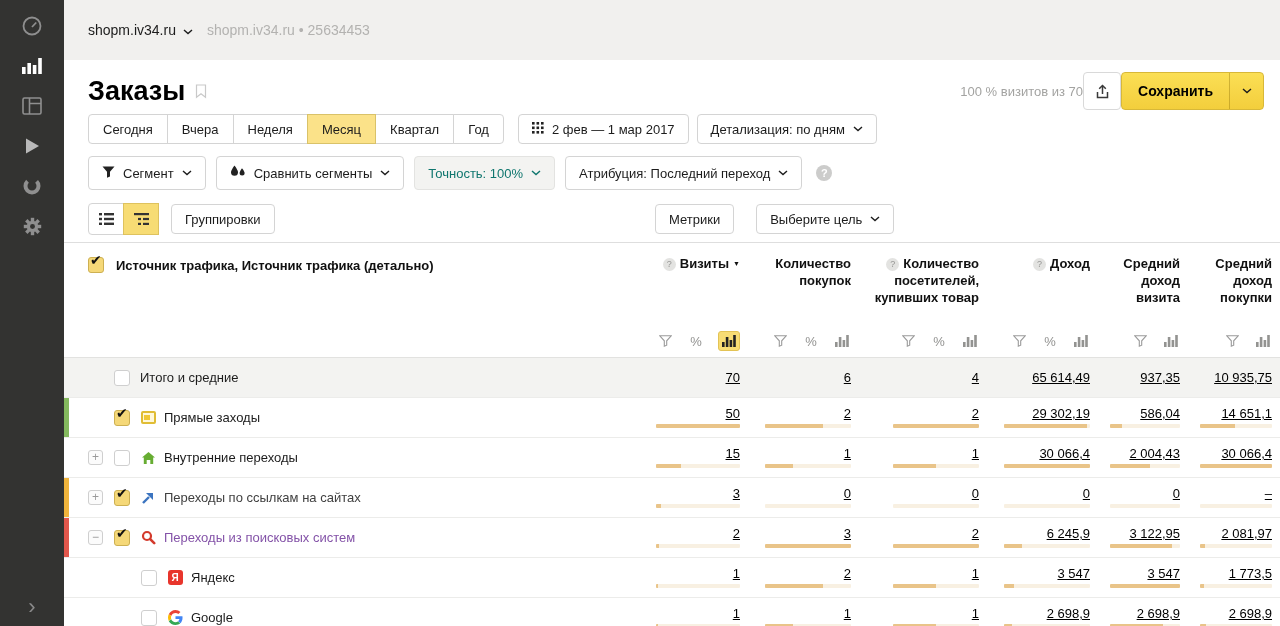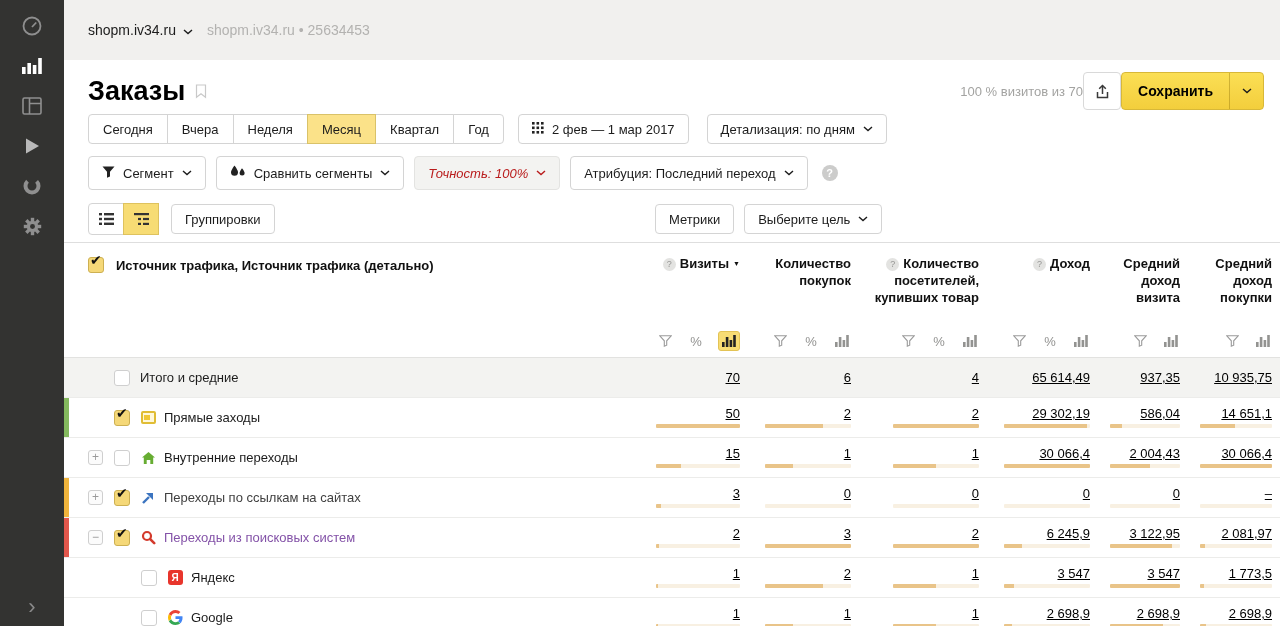--- a/index.html
+++ b/index.html
@@ -35,38 +35,38 @@
 
   .tabs-row{display:flex;align-items:center;padding-left:24px;height:30px;}
   .tab-btn{height:30px;padding:0 14px;background:#fff;border:1px solid #d4d4d4;font-size:13px;
            margin-left:-1px;cursor:pointer;font-family:inherit;color:#1c1c1c;}
   .tab-btn:first-child{border-radius:4px 0 0 4px;margin-left:0;}
   .tab-btn:last-child{border-radius:0 4px 4px 0;}
   .tab-btn.active{background:#fbe289;border-color:#d9c269;position:relative;z-index:1;}
   .btn{height:30px;display:inline-flex;align-items:center;gap:8px;padding:0 13px;background:#fff;
        border:1px solid #d4d4d4;border-radius:4px;font-size:13px;color:#1c1c1c;font-family:inherit;cursor:pointer;}
   .date-btn{margin-left:14px;height:30px;}
-  .detail-btn{margin-left:18px;height:30px;}
+  .detail-btn{margin-left:8px;height:30px;}
 
   .filters-row{display:flex;align-items:center;padding-left:24px;margin-top:12px;gap:10px;}
   .f-btn{height:34px;}
-  .f-btn.disabled{background:#f3f3f1;color:#b91c1c;border-color:#e3e3e1;cursor:default;font-style:italic;}
+  .f-btn.disabled{background:#f3f3f1;color:#0f766e;border-color:#e3e3e1;cursor:default;}
   .q-ic{display:inline-block;width:16px;height:16px;border-radius:50%;background:#cccccb;color:#fff;
         font-size:11px;line-height:16px;text-align:center;font-weight:bold;margin-left:4px;}
 
   .toolbar-row{display:flex;align-items:center;padding-left:24px;margin-top:14px;position:relative;height:30px;}
   .toggle-btn{width:34px;height:30px;display:inline-flex;align-items:center;justify-content:center;
               background:#fff;border:1px solid #d4d4d4;cursor:pointer;margin-left:-1px;}
   .toggle-btn:first-child{border-radius:4px 0 0 4px;margin-left:0;}
   .toggle-btn:last-child{border-radius:0 4px 4px 0;}
   .toggle-btn.active{background:#f7dc74;border-color:#dec25e;position:relative;z-index:1;}
   .groupings{margin-left:12px;}
   .hide-wrap{margin-left:46px;display:flex;align-items:center;gap:10px;}
   .hide-label{font-size:13px;color:#1c1c1c;}
-  .goal-group{position:absolute;left:591px;top:0;display:flex;gap:10px;}
+  .goal-group{position:absolute;left:591px;top:0;display:flex;gap:22px;}
 
   
   .table{margin-top:8px;flex:1;overflow:hidden;}
   .thead{display:flex;border-top:1px solid #dedede;height:82px;}
   .thead-name{width:580px;flex-shrink:0;box-sizing:border-box;padding:14px 0 0 24px;display:flex;align-items:flex-start;}
   .dim-label{font-size:13px;font-weight:bold;color:#111;margin-left:12px;padding-top:1px;}
   .thead-cols{display:flex;}
   .th-col{box-sizing:border-box;padding:13px 8px 0 0;text-align:right;font-size:13px;font-weight:bold;
           color:#111;line-height:1.3;cursor:pointer;}
   .help-ic{display:inline-block;width:13px;height:13px;border-radius:50%;background:#e3e3e1;color:#969694;

